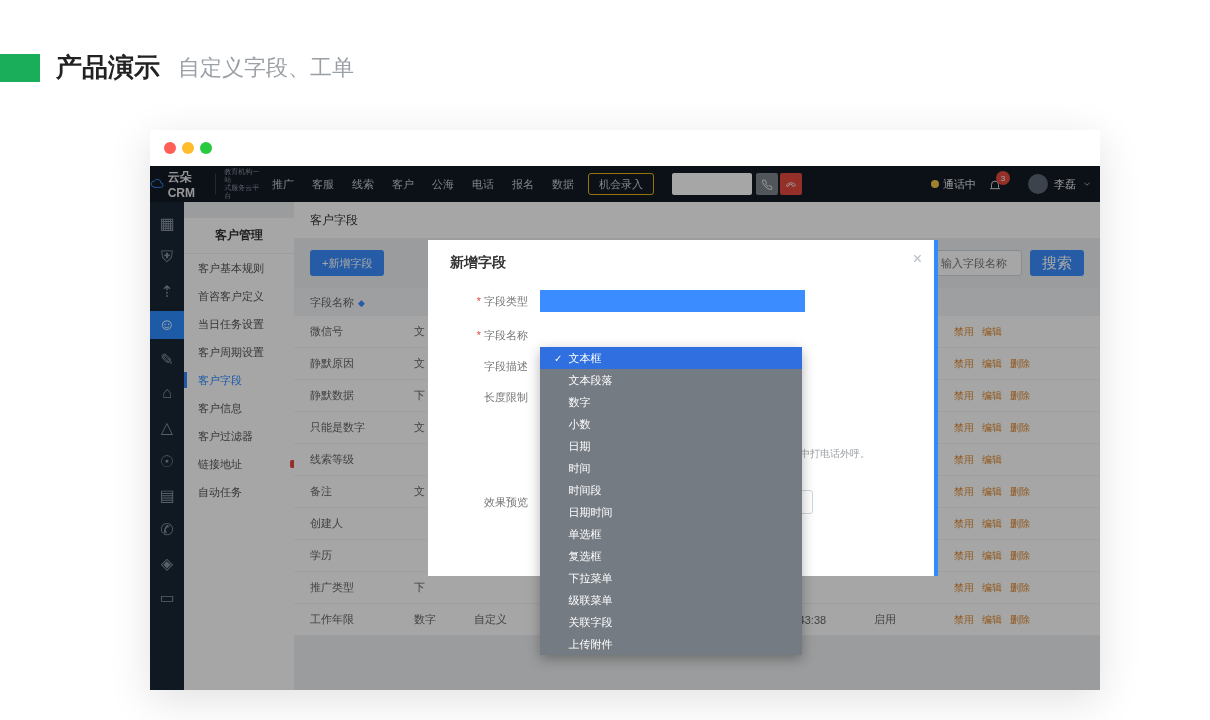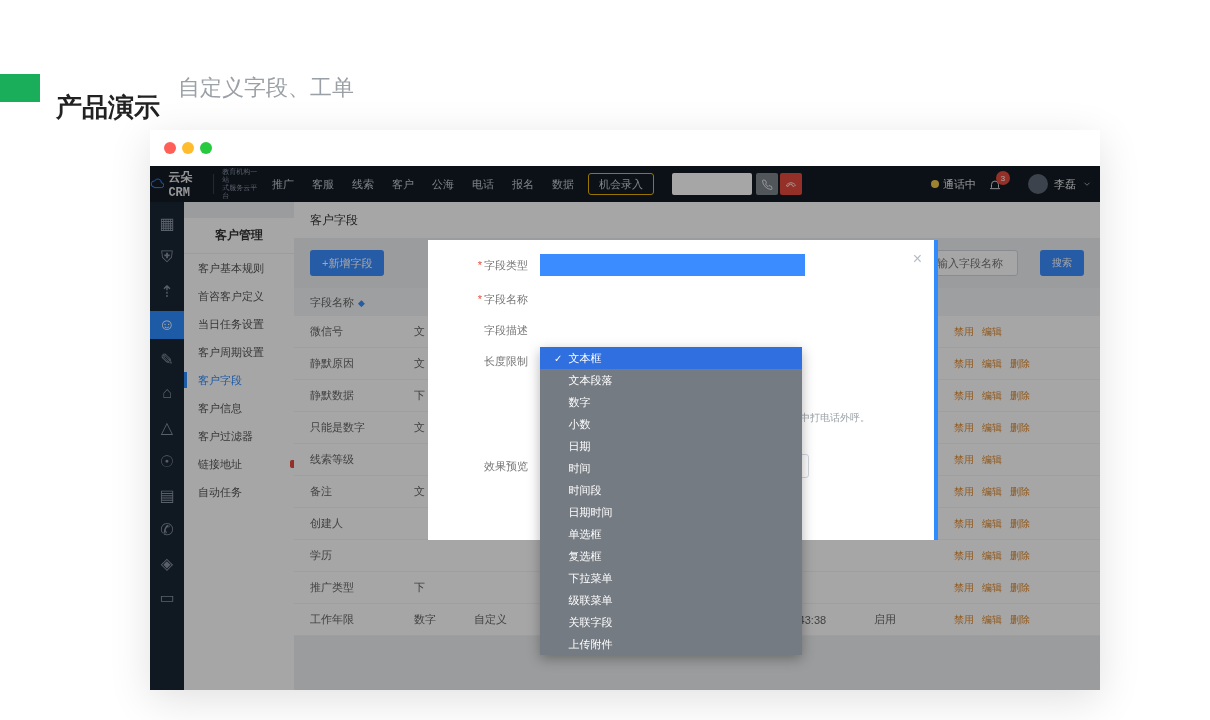--- a/index.html
+++ b/index.html
@@ -1,31 +1,31 @@
 <!DOCTYPE html>
 <html><head>
 <meta charset="utf-8">
 <style>
   * { box-sizing: border-box; margin:0; padding:0; }
   body { width:1210px; height:720px; font-family: "Microsoft YaHei","PingFang SC",sans-serif; background:#fff; overflow:hidden; position:relative;}
   .hdr { position:absolute; top:50px; left:0; display:flex; align-items:center; }
   .hdr-block { width:40px; height:28px; background:#1aae5b; margin-right:16px;}
-  .hdr-title { font-size:26px; font-weight:700; color:#222; margin-right:18px;margin-top:40px;}
+  .hdr-title { font-size:26px; font-weight:700; color:#222; margin-right:18px;}
   .hdr-sub { font-size:22px; color:#9aa0a6;}
   .canvas-wrap { position:absolute; top:130px; left:150px; width:950px; height:560px; background:#fff; box-shadow:0 10px 40px rgba(0,0,0,.12)}
   .traflights { position:absolute; top:12px; left:14px; display:flex; gap:6px;}
   .traflights span{ width:12px; height:12px; border-radius:50%;}
   .tl-r{background:#ff5f56} .tl-y{background:#ffbd2e} .tl-g{background:#27c93f}
   .app { position:absolute; top:36px; left:0; right:0; bottom:0; background:#eef0f2; overflow:hidden;}
 
   
   .dim { position:absolute; inset:0; background:rgba(0,0,0,.35);}
 
   
-  .topbar { position:relative; z-index:5; height:36px; background:#131a24; color:#e6e8eb; display:flex; align-items:center; font-size:11px;font-family:Liberation Mono, monospace;}
+  .topbar { position:relative; z-index:5; height:36px; background:#131a24; color:#e6e8eb; display:flex; align-items:center; font-size:11px;}
   .logo { width:110px; display:flex; align-items:center; justify-content:center; gap:4px;}
   .logo svg{width:16px;height:16px}
   .logo-txt { font-weight:700; font-size:12px; }
   .logo-div { width:1px;height:20px;background:#344050;margin:0 2px 0 0}
   .logo-sub { font-size:7px; line-height:8px; color:#8a94a3; margin-left:2px;}
   .navitems { display:flex; gap:18px; margin-left:12px; color:#c2c9d2;}
   .navitems span{cursor:default}
   .rec-btn { margin-left:14px; height:22px; padding:0 10px; border:1px solid #eab308; border-radius:3px; display:flex; align-items:center; font-size:11px; color:#c2c9d2;}
   .srch { margin-left:18px; width:80px; height:22px; background:#fff; border-radius:2px;}
   .callbtns { margin-left:4px; display:flex; gap:2px;}
@@ -49,41 +49,41 @@
   .sb2-item.active::before{content:"";position:absolute;left:0;top:6px;bottom:6px;width:3px;background:#2f8cff}
   .sb2-item.badge::after{content:"";width:8px;height:8px;background:#e34b3d;position:absolute;right:-4px;top:10px;border-radius:2px}
 
   
   .main { position:absolute; top:36px; left:144px; right:0; bottom:0; z-index:5; }
   .crumb{ height:36px; background:#fff; display:flex; align-items:center; padding-left:16px; font-size:12px; color:#333;}
   .tools{ height:50px; padding:12px 16px; display:flex; align-items:center;}
   .btn-blue{ background:#3b8cff; color:#fff; font-size:11px; height:26px; padding:0 12px; border:none; border-radius:3px;}
   .srchbox{ margin-left:auto; display:flex; gap:8px;}
   .srchbox input{ width:90px; height:26px; border:1px solid #d2d7de; border-radius:3px; padding:0 8px; font-size:11px;}
-  .srchbox button{ background:#3b8cff; color:#fff; border:none; height:26px; padding:0 12px; border-radius:3px; font-size:10px;margin-left:14px;}
+  .srchbox button{ background:#3b8cff; color:#fff; border:none; height:26px; padding:0 12px; border-radius:3px; font-size:15px;}
 
   
   .tbl{ font-size:11px; color:#666;}
   .thead{ height:28px; background:#f2f4f7; display:flex; align-items:center;}
   .col1{width:120px; padding-left:16px}
   .col2{width:60px}
   .col3{width:100px}
   .col4{width:150px}
   .col5{width:150px}
   .col6{width:80px}
   .col7{flex:1; text-align:left; padding-right:16px}
   .trow{ height:32px; background:#fff; display:flex; align-items:center; border-bottom:1px solid #f2f4f7;}
   .ops a{ color:#e08a2f; margin-right:8px; font-size:10px;}
   .sort{color:#3b8cff; margin-left:4px; font-size:9px}
 
   
   .modal{ position:absolute; top:74px; left:278px; width:510px; background:#fff; border-right:4px solid #2f8cff; z-index:20; padding:14px 22px 20px 22px; font-size:12px; color:#555;}
   .modal-x{ position:absolute; top:10px; right:12px; color:#b6bcc5; font-size:16px;}
   .modal h3{ font-size:14px; color:#333; font-weight:600; margin-bottom:18px;}
-  .frow{ display:flex; align-items:center; margin-bottom:16px;}
+  .frow{ display:flex; align-items:center; margin-bottom:16px;font-family:Liberation Mono, monospace;}
   .flabel{ width:78px; text-align:right; margin-right:12px; font-size:11px; color:#777;}
   .flabel .req{color:#e34b3d; margin-right:2px}
   .finput{ flex:1;}
   .fsel{ width:265px; height:22px; border:1px solid #3b8cff; background:#3b8cff; position:relative}
   .chk{ width:14px;height:14px;border:1px solid #c2c9d2; display:inline-block; margin-right:8px; vertical-align:-2px}
   .hint{ font-size:10px; color:#9aa0a6; line-height:15px; margin-left:90px; margin-top:-8px; margin-bottom:14px;}
   .mbtns{ display:flex; justify-content:center; gap:12px; margin-top:10px;}
   .btn-plain{ height:26px; padding:0 16px; border:1px solid #d2d7de; background:#fff; border-radius:3px; font-size:11px;}
   .btn-save{ height:26px; padding:0 18px; background:#3b8cff; color:#fff; border:none; border-radius:3px; font-size:11px;}
   .prev-txt{ width:220px;height:24px;border:1px solid #d2d7de;border-radius:3px;display:inline-block;margin-left:10px;vertical-align:middle}
@@ -308,20 +308,21 @@
               <div class="col7 ops"><a>禁用</a><a>编辑</a><a>删除</a></div>
             </div>
           </div>
       </div>
     </div>
 
     <div class="dim" style="z-index:10"></div>
 
     <div class="modal">
       <div class="modal-x">×</div>
+      <h3>新增字段</h3>
 
       <div class="frow">
         <div class="flabel"><span class="req">*</span><span>字段类型</span></div>
         <div class="finput">
             <div class="fsel"></div>
           </div>
       </div>
       <div class="frow">
         <div class="flabel"><span class="req">*</span><span>字段名称</span></div>
         <div class="finput"></div>

